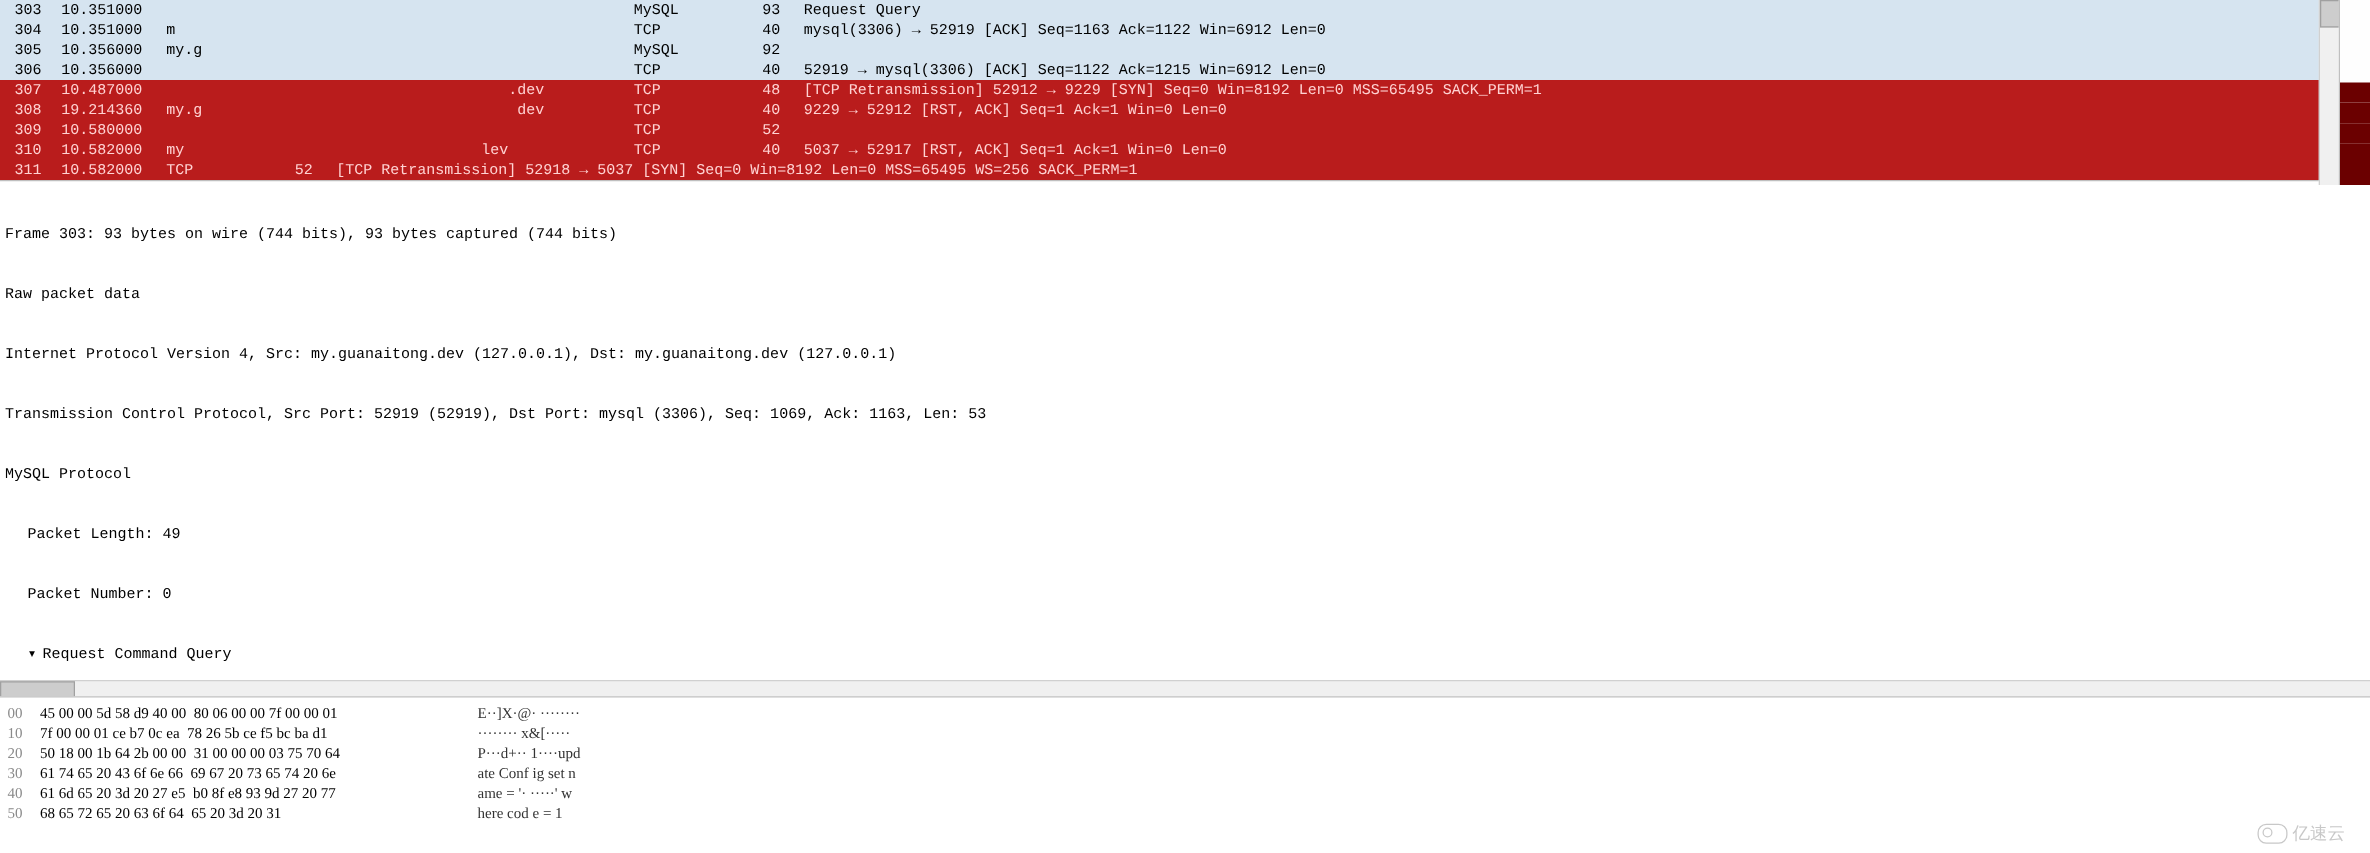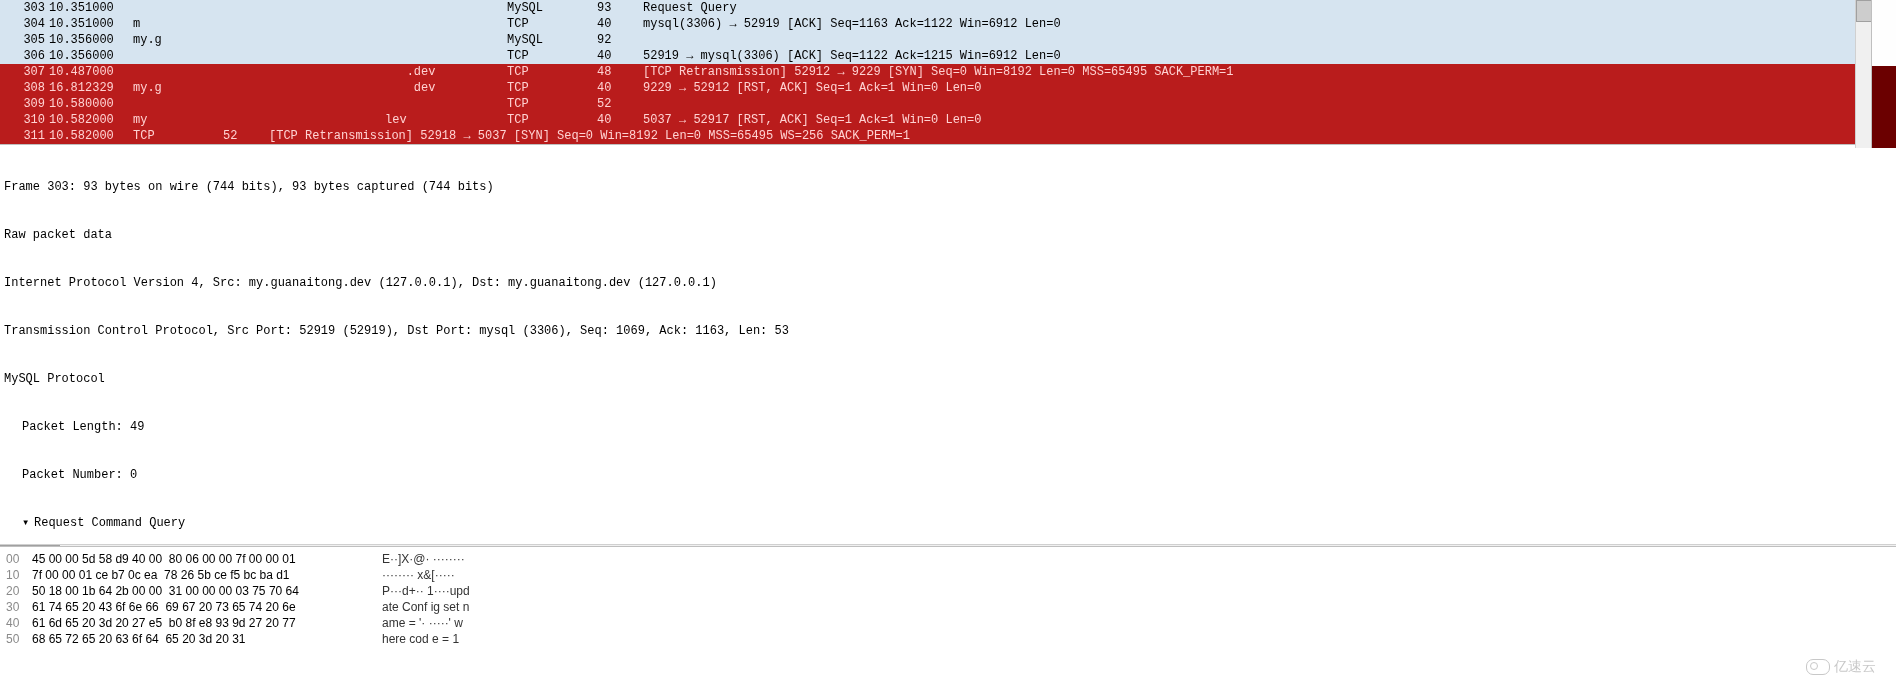--- a/index.html
+++ b/index.html
@@ -1,30 +1,30 @@
 <!DOCTYPE html>
 <html><head>
 <meta charset="utf-8">
 <style>
   html,body{margin:0;padding:0;font-family:"Consolas","Courier New",monospace;font-size:12px;color:#000;background:#fff;width:1896px;height:682px;overflow:hidden}
   .packet-list{border-bottom:1px solid #bfbfbf}
   .packet-row{display:flex;height:16px;line-height:16px;white-space:pre}
-  .packet-row .c-no{width:45px;text-align:right;padding-right:4px}
+  .packet-row .c-no{width:45px;text-align:center;padding-right:4px}
   .packet-row .c-time{width:80px}
   .packet-row .c-src{width:370px;overflow:hidden;padding-left:4px}
   .packet-row .c-proto{width:90px;padding-left:4px}
-  .packet-row .c-len{width:40px;text-align:left;padding-right:6px}
+  .packet-row .c-len{width:40px;text-align:center;padding-right:6px}
   .packet-row .c-info{flex:1;overflow:hidden}
   .row-sel{background:#d6e4f0}
   .row-err{background:#b91c1c;color:#ffd2d2}
   .detail-pane{padding:2px 4px 0 4px;line-height:16px;white-space:pre}
   .detail-pane .ind1{padding-left:18px}
   .detail-pane .tree::before{content:"\25BE ";display:inline-block;width:12px}
   .detail-pane .hl{border:2px solid #d40000;padding:0 6px;margin-top:2px;display:inline-block}
-  .hex-pane{border-top:1px solid #bfbfbf;padding:4px 6px 0 6px;line-height:16px;white-space:pre;font-family:Liberation Sans, sans-serif;position:absolute;bottom:11px;left:0;right:0;height:120px;background:#fff}
+  .hex-pane{border-top:1px solid #bfbfbf;padding:4px 6px 0 6px;line-height:16px;white-space:pre;font-family:Liberation Serif, serif;position:absolute;bottom:0;left:0;right:0;height:120px;background:#fff}
   .hex-row{display:flex}
   .hex-row .ofs{width:26px;color:#8a8a8a}
   .hex-row .bytes{width:350px}
   .hex-row .ascii{color:#333}
   .minimap{position:absolute;right:0;top:0;width:24px;height:148px;border-left:1px solid #bfbfbf;background:#fff;display:flex;flex-direction:column}
   .minimap div{flex:1}
   .mm-dark{background:#6b0000}
   .mm-light{background:#fefefe}
   .scrollbar{position:absolute;top:0;right:24px;width:16px;height:148px;background:#f0f0f0;border-left:1px solid #d0d0d0}
   .scrollbar .thumb{width:100%;height:22px;background:#cdcdcd;border:1px solid #a0a0a0;box-sizing:border-box}
@@ -36,21 +36,21 @@
 </style>
 </head>
 <body>
 
 <div class="packet-list" id="packet-list">
     <div class="packet-row row-sel"><span class="c-no">303</span><span class="c-time">10.351000</span><span class="c-src"> </span><span class="c-proto">MySQL</span><span class="c-len">93</span><span class="c-info">Request Query</span></div>
     <div class="packet-row row-sel"><span class="c-no">304</span><span class="c-time">10.351000</span><span class="c-src">m </span><span class="c-proto">TCP</span><span class="c-len">40</span><span class="c-info">mysql(3306) → 52919 [ACK] Seq=1163 Ack=1122 Win=6912 Len=0</span></div>
     <div class="packet-row row-sel"><span class="c-no">305</span><span class="c-time">10.356000</span><span class="c-src">my.g </span><span class="c-proto">MySQL</span><span class="c-len">92</span></div>
     <div class="packet-row row-sel"><span class="c-no">306</span><span class="c-time">10.356000</span><span class="c-src"> </span><span class="c-proto">TCP</span><span class="c-len">40</span><span class="c-info">52919 → mysql(3306) [ACK] Seq=1122 Ack=1215 Win=6912 Len=0</span></div>
     <div class="packet-row row-err"><span class="c-no">307</span><span class="c-time">10.487000</span><span class="c-src">                                      .dev</span><span class="c-proto">TCP</span><span class="c-len">48</span><span class="c-info">[TCP Retransmission] 52912 → 9229 [SYN] Seq=0 Win=8192 Len=0 MSS=65495 SACK_PERM=1</span></div>
-    <div class="packet-row row-err"><span class="c-no">308</span><span class="c-time">16.812329</span><span class="c-src">my.g                                   dev</span><span class="c-proto">TCP</span><span class="c-len">40</span><span class="c-info">9229 → 52912 [RST, ACK] Seq=1 Ack=1 Win=0 Len=0</span></div>
+    <div class="packet-row row-err"><span class="c-no">308</span><span class="c-time">19.214360</span><span class="c-src">my.g                                   dev</span><span class="c-proto">TCP</span><span class="c-len">40</span><span class="c-info">9229 → 52912 [RST, ACK] Seq=1 Ack=1 Win=0 Len=0</span></div>
     <div class="packet-row row-err"><span class="c-no">309</span><span class="c-time">10.580000</span><span class="c-src"> </span><span class="c-proto">TCP</span><span class="c-len">52</span></div>
     <div class="packet-row row-err"><span class="c-no">310</span><span class="c-time">10.582000</span><span class="c-src">my                                 lev</span><span class="c-proto">TCP</span><span class="c-len">40</span><span class="c-info">5037 → 52917 [RST, ACK] Seq=1 Ack=1 Win=0 Len=0</span></div>
     <div class="packet-row row-err"><span class="c-no">311</span><span class="c-time">10.582000</span><span class="c-proto">TCP</span><span class="c-len">52</span><span class="c-info">[TCP Retransmission] 52918 → 5037 [SYN] Seq=0 Win=8192 Len=0 MSS=65495 WS=256 SACK_PERM=1</span></div>
   </div>
 
 <div class="scrollbar">
     <div class="thumb"></div>
   </div>
 <div class="minimap">
   <div class="mm-light"></div>

